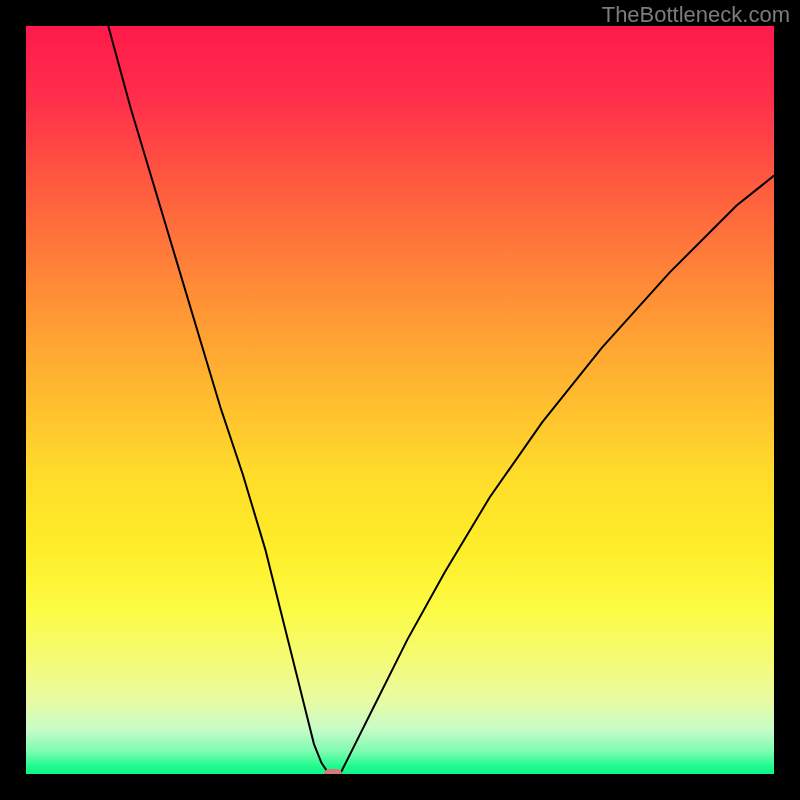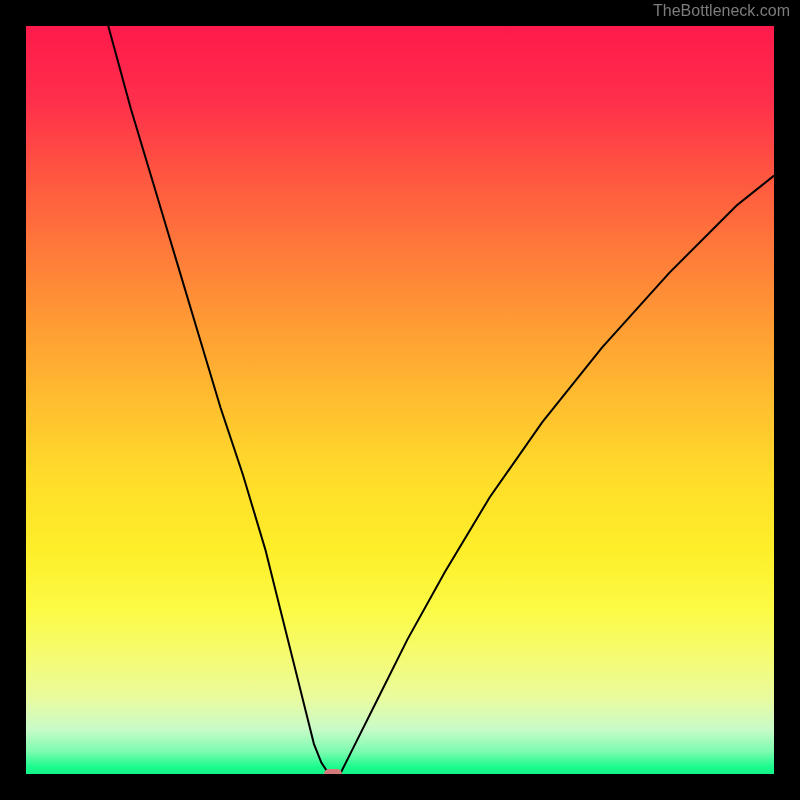--- a/index.html
+++ b/index.html
@@ -14,21 +14,21 @@
     width: 800px;
     height: 800px;
     background: #000;
     position: relative;
   }
   .attribution {
     position: absolute;
     top: 2px;
     right: 10px;
     color: #7c7c7c;
-    font-size: 16px;
+    font-size: 22px;
     font-weight: 500;
     z-index: 10;
   }
   .plot-area {
     position: absolute;
     left: 26px;
     top: 26px;
     width: 748px;
     height: 748px;
     overflow: hidden;

